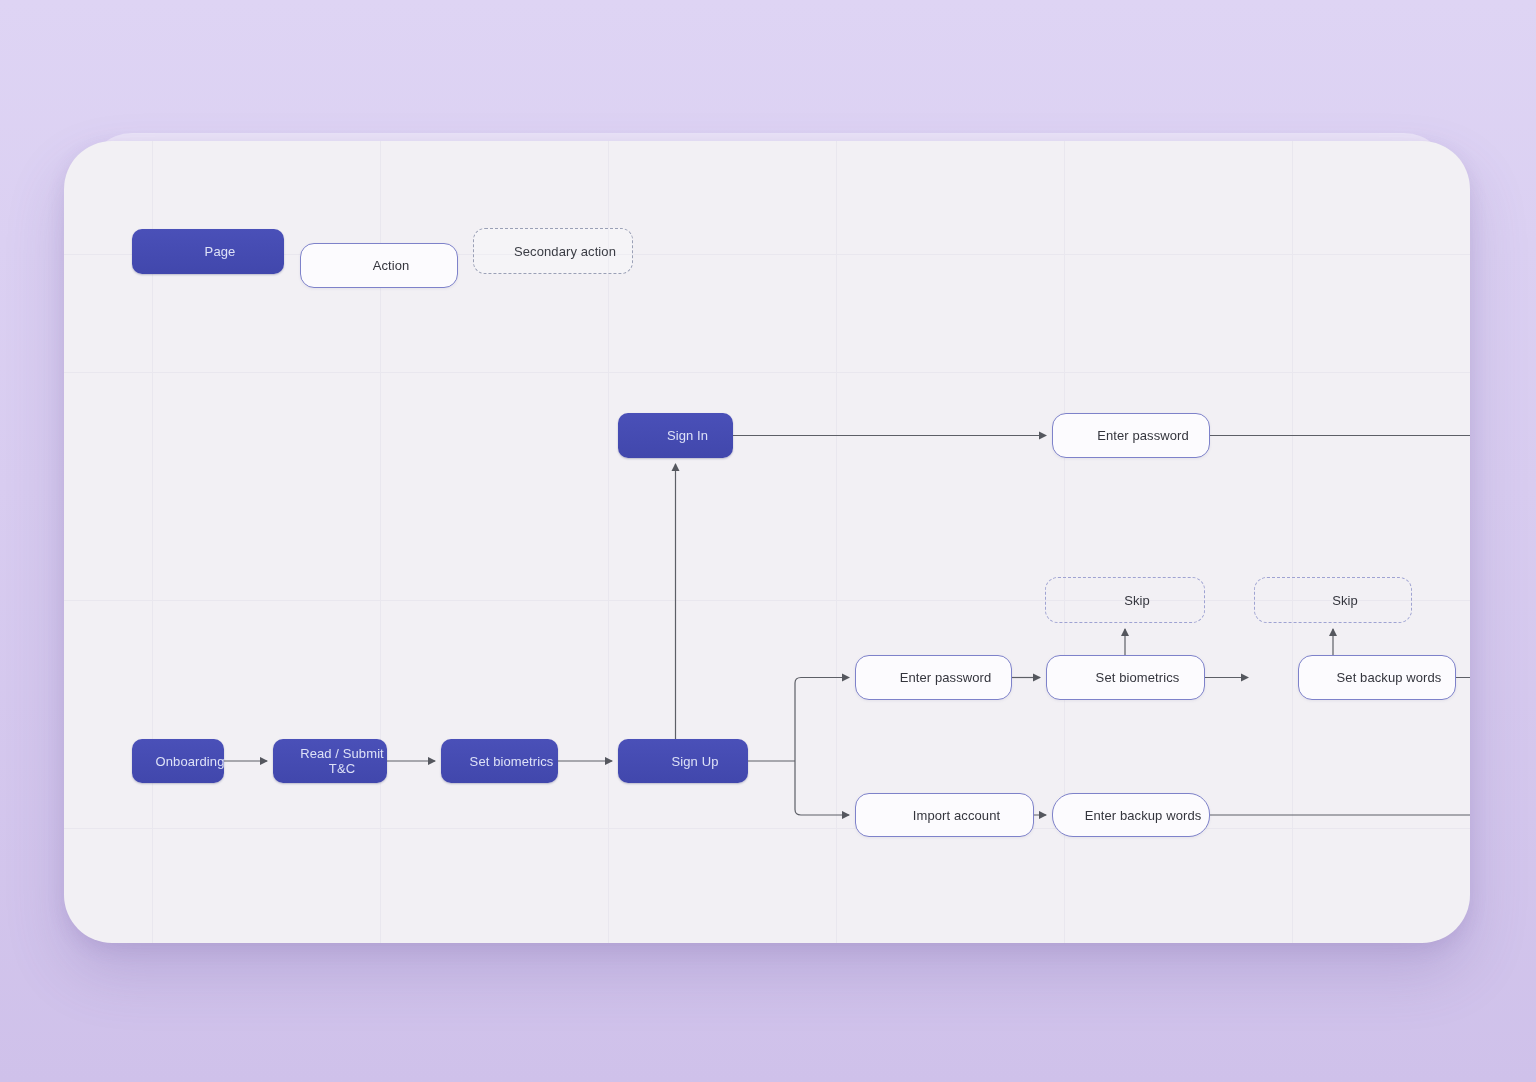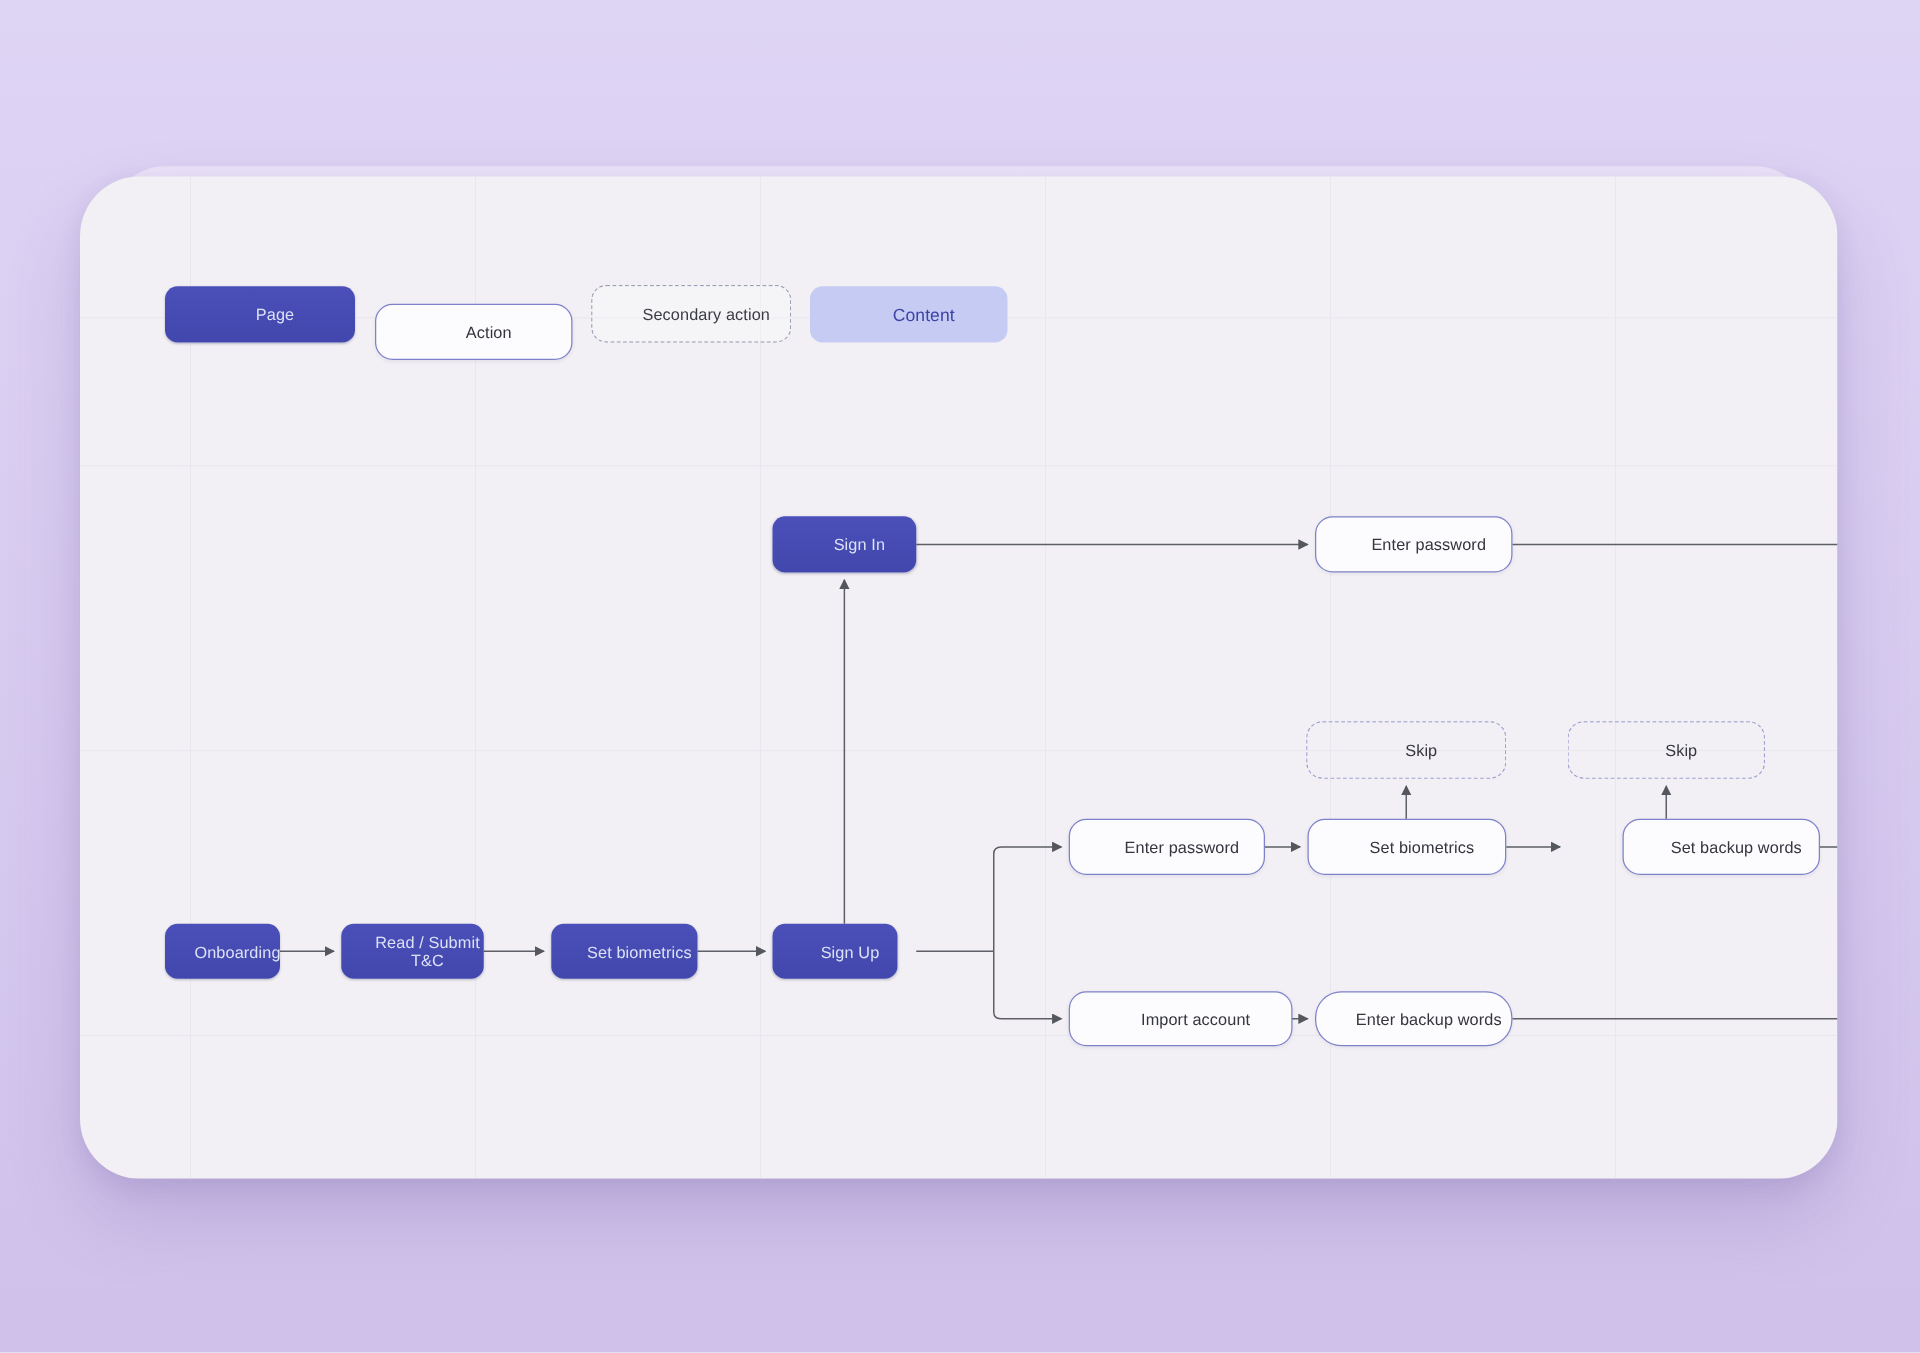--- a/index.html
+++ b/index.html
@@ -79,33 +79,32 @@
       <path d="M1061 514 V488" marker-end="url(#arrow)"></path>
       <path d="M1269 514 V488" marker-end="url(#arrow)"></path>
       <path d="M948 674 H982" marker-end="url(#arrow)"></path>
       <path d="M1146 674 H1406"></path>
     </g>
   </svg>
 
   <div class="node solid" style="left:68px;top:88px;width:152px;height:45px;">Page</div>
   <div class="node outline" style="left:236px;top:88px;width:158px;height:45px;margin-top:14px;">Action</div>
   <div class="node secondary" style="left:409px;top:87px;width:160px;height:46px;">Secondary action</div>
-  <div class="node content" style="left:584px;top:88px;width:158px;height:45px;font-size:14px;">Content</div>
 
   <div class="node solid" style="left:554px;top:272px;width:115px;height:45px;">Sign In</div>
   <div class="node outline" style="left:988px;top:272px;width:158px;height:45px;">Enter password</div>
 
   <div class="node dashed" style="left:981px;top:436px;width:160px;height:46px;">Skip</div>
   <div class="node dashed" style="left:1190px;top:436px;width:158px;height:46px;">Skip</div>
 
   <div class="node outline" style="left:791px;top:514px;width:157px;height:45px;">Enter password</div>
   <div class="node outline" style="left:982px;top:514px;width:159px;height:45px;">Set biometrics</div>
   <div class="node outline" style="left:1234px;top:514px;width:158px;height:45px;">Set backup words</div>
 
   <div class="node solid" style="left:68px;top:598px;width:92px;height:44px;">Onboarding</div>
   <div class="node solid" style="left:209px;top:598px;width:114px;height:44px;">Read / Submit T&amp;C</div>
   <div class="node solid" style="left:377px;top:598px;width:117px;height:44px;">Set biometrics</div>
-  <div class="node solid" style="left:554px;top:598px;width:100px;height:44px;">Sign Up</div>
+  <div class="node solid" style="left:554px;top:598px;width:130px;height:44px;">Sign Up</div>
 
   <div class="node outline" style="left:791px;top:652px;width:179px;height:44px;">Import account</div>
   <div class="node outline" style="left:988px;top:652px;width:158px;height:44px;border-radius:21px;">Enter backup words</div>
 
 </div>
 
 </body></html>

